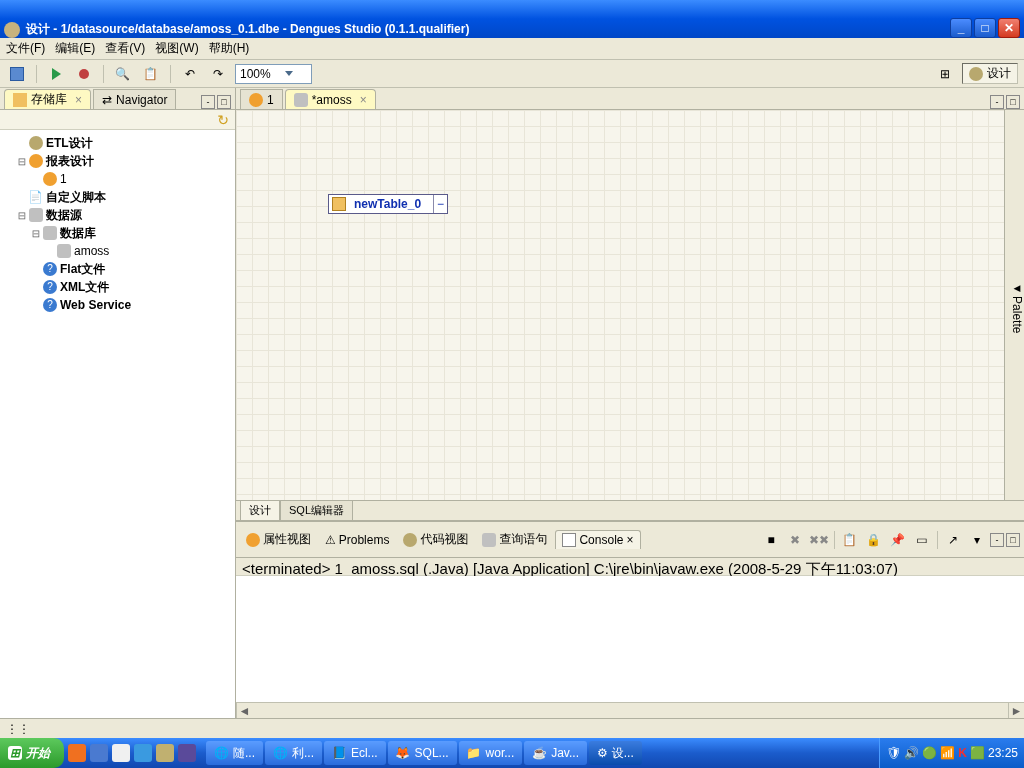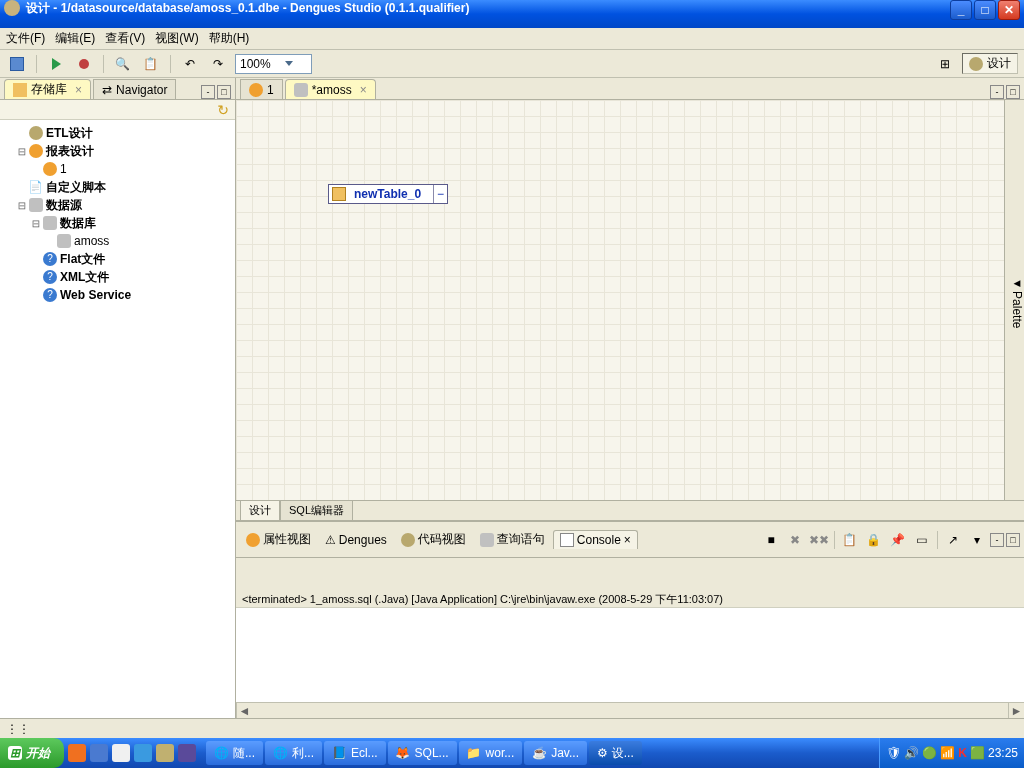--- a/index.html
+++ b/index.html
@@ -1,17 +1,17 @@
 <!DOCTYPE html>
 <html><head>
 <meta charset="utf-8">
 <style>
 * { margin: 0; padding: 0; box-sizing: border-box; font-family: "Microsoft YaHei", Tahoma, sans-serif; font-size: 12px; }
 body { width: 1024px; height: 768px; background: #ece9d8; overflow: hidden; display: flex; flex-direction: column; }
-.titlebar { height: 28px; background: linear-gradient(to bottom, #3b8cff 0%, #0052e0 50%, #0047c7 100%); display: flex; align-items: flex-start; padding: 0 4px; color: #fff; font-weight: bold; }
+.titlebar { height: 38px; background: linear-gradient(to bottom, #3b8cff 0%, #0052e0 50%, #0047c7 100%); display: flex; align-items: flex-end; padding: 0 4px; color: #fff; font-weight: bold; }
 .titlebar .icon { width: 16px; height: 16px; background: #c8b37e; border-radius: 8px; margin-right: 6px; }
 .titlebar .title { flex: 1; }
 .winbtns { display: flex; gap: 2px; }
 .winbtn { width: 22px; height: 20px; border-radius: 3px; display: flex; align-items: center; justify-content: center; font-weight: bold; }
 .winbtn.min, .winbtn.max { background: linear-gradient(#4b8cff,#1b5ccc); border: 1px solid #0d3d9e; }
 .winbtn.close { background: linear-gradient(#f08070,#d43a20); border: 1px solid #9e1c0d; }
 .menubar { height: 22px; background: #ece9d8; display: flex; align-items: center; padding: 0 6px; gap: 10px; border-bottom: 1px solid #c0c0b0; }
 .menubar span { cursor: default; }
 .toolbar { height: 28px; background: #ece9d8; display: flex; align-items: center; padding: 0 6px; gap: 6px; border-bottom: 1px solid #c0c0b0; }
 .tbtn { width: 22px; height: 22px; display: flex; align-items: center; justify-content: center; border: 1px solid transparent; border-radius: 2px; }
@@ -48,21 +48,21 @@
 .tablebox .thead .tl { color:#1030b0; font-weight:bold; }
 .tablebox .col { width:14px; height:18px; border-left:1px solid #8a8aaa; display:flex; align-items:center; justify-content:center; color:#1030b0; }
 .bottomtabs { height:20px; background:#ece9d8; border-top:1px solid #b0b0a0; display:flex; align-items:center; padding-left:4px; gap:0; }
 .btab { padding:2px 8px; border:1px solid #b0b0a0; border-top:none; background:#f5f3e6; font-size:11px; }
 .btab.inactive { background:#e6e3d2; }
 .console { height:198px; display:flex; flex-direction:column; border-top:2px solid #b0b0a0; background:#ece9d8; }
 .console .ctabs { height:36px; display:flex; align-items:center; border-bottom:1px solid #b0b0a0; padding:0 4px; gap:2px; }
 .ctab { padding:2px 6px; display:flex; align-items:center; gap:3px; font-size:11px; }
 .ctab.active { background:#f5f3e6; border:1px solid #b0b0a0; border-bottom:none; border-radius:3px 3px 0 0; }
 .console .ctools { margin-left:auto; display:flex; gap:2px; align-items:center; }
-.console .term { height:18px; padding:2px 6px; background:#ece9d8; font-size:11px; border-bottom:1px solid #d0d0c0;margin-top:32px; }
+.console .term { height:18px; padding:2px 6px; background:#ece9d8; font-size:15px; border-bottom:1px solid #d0d0c0; }
 .console .out { flex:1; background:#fff; }
 .console .scrollfoot { height:16px; background:#ece9d8; border-top:1px solid #c0c0b0; display:flex; }
 .console .scrollfoot .thumb { flex:1; }
 .console .scrollfoot .arr { width:16px; border-left:1px solid #c0c0b0; display:flex; align-items:center; justify-content:center; color:#666; }
 .statusbar { height:20px; background:#ece9d8; border-top:1px solid #b0b0a0; display:flex; align-items:center; padding:0 6px; }
 .taskbar { height:30px; background:linear-gradient(to bottom,#3b8cff 0%,#1b5ccc 50%,#1148b0 100%); display:flex; align-items:center; }
 .startbtn { height:30px; padding:0 14px 0 8px; background:linear-gradient(to bottom,#5dc95d,#2b9a2b); color:#fff; font-weight:bold; display:flex; align-items:center; gap:4px; border-radius:0 10px 10px 0; font-style:italic; }
 .tray { display:flex; gap:4px; padding:0 4px; }
 .trayic { width:18px; height:18px; border-radius:3px; }
 .taskbtns { flex:1; display:flex; gap:2px; padding:0 6px; align-items:center; }
@@ -262,21 +262,21 @@
     </div>
 
     <div class="console">
       <div class="ctabs">
         <div class="ctab">
             <span class="ico ico-orange"></span>
             <span>属性视图</span>
           </div>
         <div class="ctab">
             <span>⚠</span>
-            <span>Dengues</span>
+            <span>Problems</span>
           </div>
         <div class="ctab">
             <span class="ico ico-gear"></span>
             <span>代码视图</span>
           </div>
         <div class="ctab">
             <span class="ico ico-db"></span>
             <span>查询语句</span>
           </div>
         <div class="ctab active">

